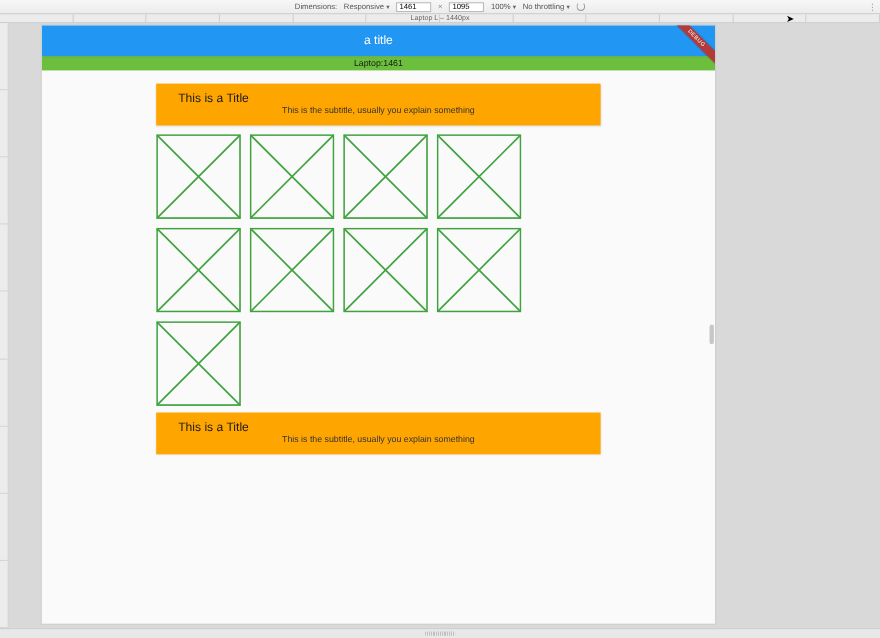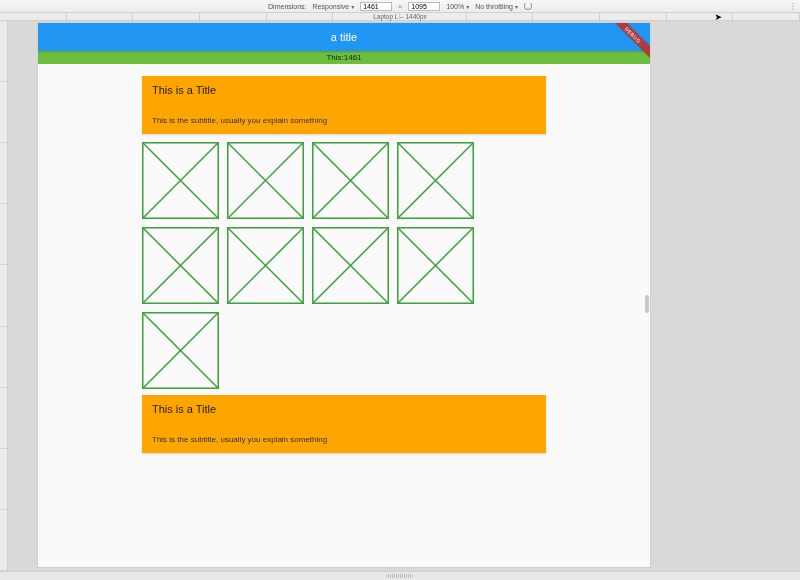--- a/index.html
+++ b/index.html
@@ -128,26 +128,26 @@
     font-size: 8px;
     display: flex; align-items: center; justify-content: center;
   }
 
   .content {
     padding: 6px 104px 0;
   }
 
   .card {
     background: #ffa500;
-    padding: 8px 10px 9px;
+    padding: 8px 20px 9px;
     margin-top: 6px;
     box-shadow: 0 1px 2px rgba(0,0,0,.15);
   }
   .card .title { font-size: 11px; font-weight: 500; color:#1a1a1a; }
-  .card .sub   { font-size: 8px;  color:#333; margin-top: 20px; }
+  .card .sub   { font-size: 8px;  color:#333; margin-top: 0; text-align: center; }
 
   .grid {
     margin-top: 8px;
     display: flex;
     flex-wrap: wrap;
     gap: 8px;
   }
   .ph {
     width: 77px; height: 77px;
     position: relative;
@@ -213,21 +213,21 @@
     <div class="app">
 
       <div class="appbar">
         <span>a title</span>
         <div class="debug-banner">
           <div class="ribbon">DEBUG</div>
         </div>
       </div>
 
       <div class="widthbar">
-        <span>This: </span>
+        <span>Laptop: </span>
           <span>1461</span>
       </div>
 
       <div class="content">
 
         <div class="card">
           <div class="title">This is a Title</div>
           <div class="sub">This is the subtitle, usually you explain something</div>
         </div>
 

